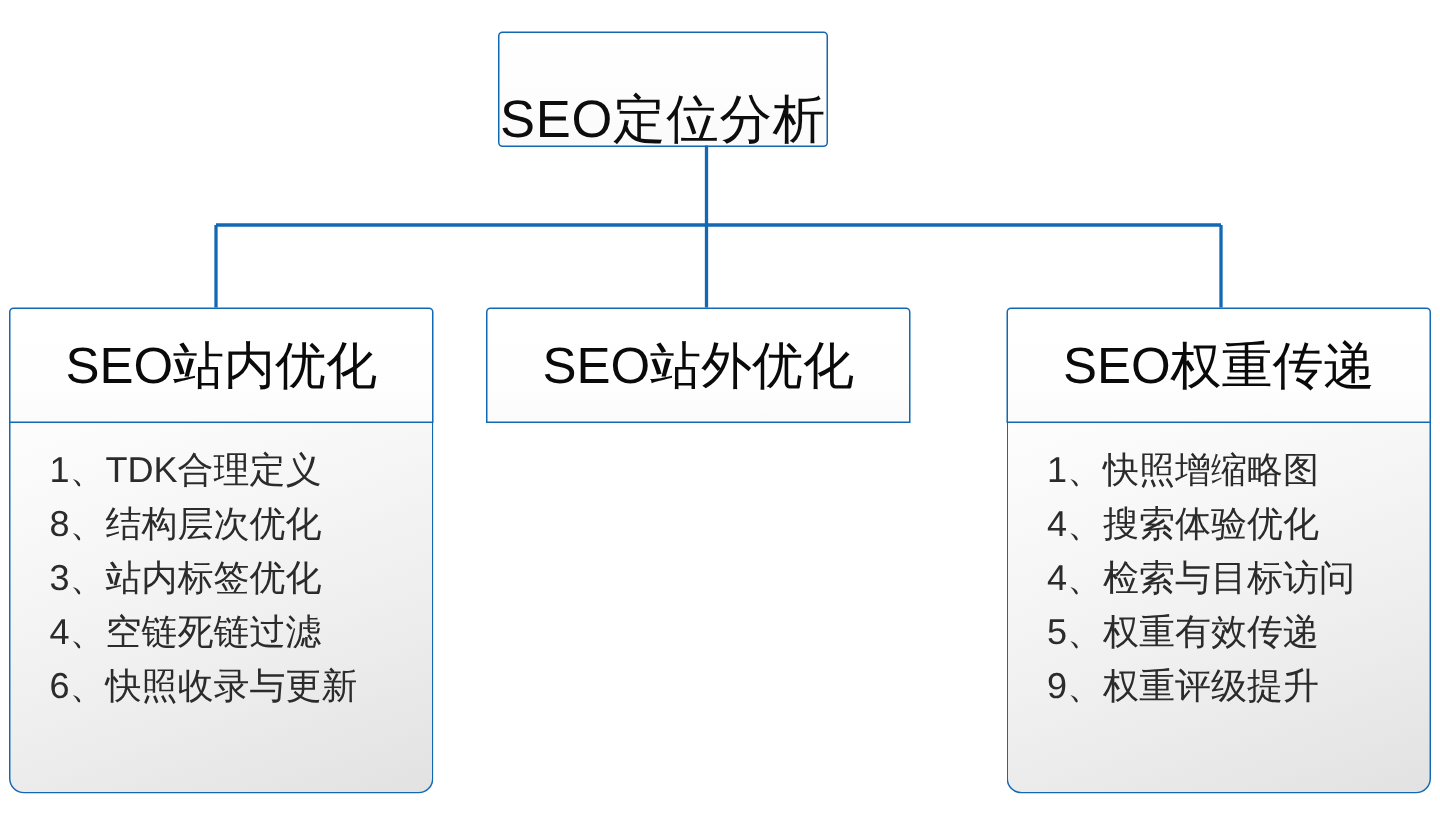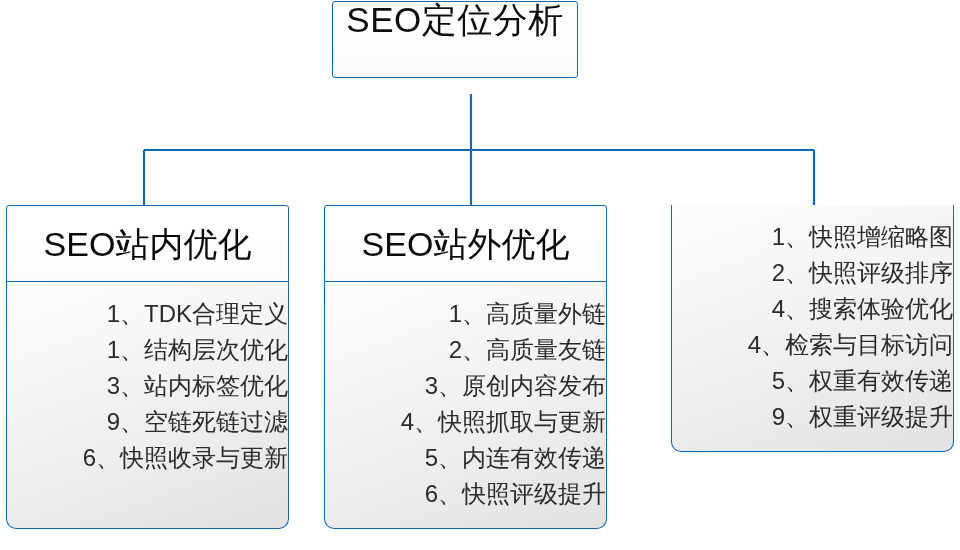--- a/index.html
+++ b/index.html
@@ -26,29 +26,29 @@
     top: 0;
     width: 960px;
     height: 550px;
     pointer-events: none;
   }
 
   
   .root-box {
     position: absolute;
     left: 332px;
-    top: 1px;
-    width: 246px;
+    top: 21px;
+    width: 220px;
     height: 77px;
     box-sizing: border-box;
     border: 1.6px solid #1268b3;
     border-radius: 3px;
     background: linear-gradient(180deg, #ffffff 0%, #fdfdfd 60%, #fafafa 100%);
     display: flex;
-    align-items: flex-start;
+    align-items: flex-end;
     justify-content: center;
   }
   .root-title {
     font-size: 35px;
     color: #0d0d0d;
     letter-spacing: 0.5px;
     line-height: 1;
     white-space: nowrap;
   }
 
@@ -80,21 +80,20 @@
   }
 
   .branch-body {
     box-sizing: border-box;
     height: 247px;
     border: 1.5px solid #1268b3;
     border-top: none;
     border-radius: 0 0 10px 10px;
     background: linear-gradient(160deg, #fdfdfd 0%, #f7f7f7 28%, #eeeeee 62%, #e2e2e2 100%);
     padding: 14px 0 0 26px;
-    text-align: right;
   }
   .branch-3 .branch-body { }
 
   .branch-item {
     font-size: 24px;
     color: #2b2b2b;
     line-height: 36px;
     white-space: nowrap;
   }
 </style>
@@ -119,45 +118,39 @@
   <div class="root-box">
     <div class="root-title">SEO定位分析</div>
   </div>
 
   <div class="branch branch-1">
     <div class="branch-head">
       <div class="branch-head-title">SEO站内优化</div>
     </div>
     <div class="branch-body">
       <div class="branch-item">1、TDK合理定义</div>
-      <div class="branch-item">1、结构层次优化</div>
+      <div class="branch-item">8、结构层次优化</div>
       <div class="branch-item">3、站内标签优化</div>
-      <div class="branch-item">9、空链死链过滤</div>
+      <div class="branch-item">4、空链死链过滤</div>
       <div class="branch-item">6、快照收录与更新</div>
     </div>
   </div>
 
   <div class="branch branch-2">
     <div class="branch-head">
       <div class="branch-head-title">SEO站外优化</div>
     </div>
-    <div class="branch-body">
-      <div class="branch-item">1、高质量外链</div>
-      <div class="branch-item">2、高质量友链</div>
-      <div class="branch-item">3、原创内容发布</div>
-      <div class="branch-item">4、快照抓取与更新</div>
-      <div class="branch-item">5、内连有效传递</div>
-      <div class="branch-item">6、快照评级提升</div>
-    </div>
   </div>
 
   <div class="branch branch-3">
+    <div class="branch-head">
+      <div class="branch-head-title">SEO权重传递</div>
+    </div>
     <div class="branch-body">
       <div class="branch-item">1、快照增缩略图</div>
-      <div class="branch-item">2、快照评级排序</div>
       <div class="branch-item">4、搜索体验优化</div>
       <div class="branch-item">4、检索与目标访问</div>
       <div class="branch-item">5、权重有效传递</div>
       <div class="branch-item">9、权重评级提升</div>
     </div>
   </div>
 
 </div>
 
 </body></html>

